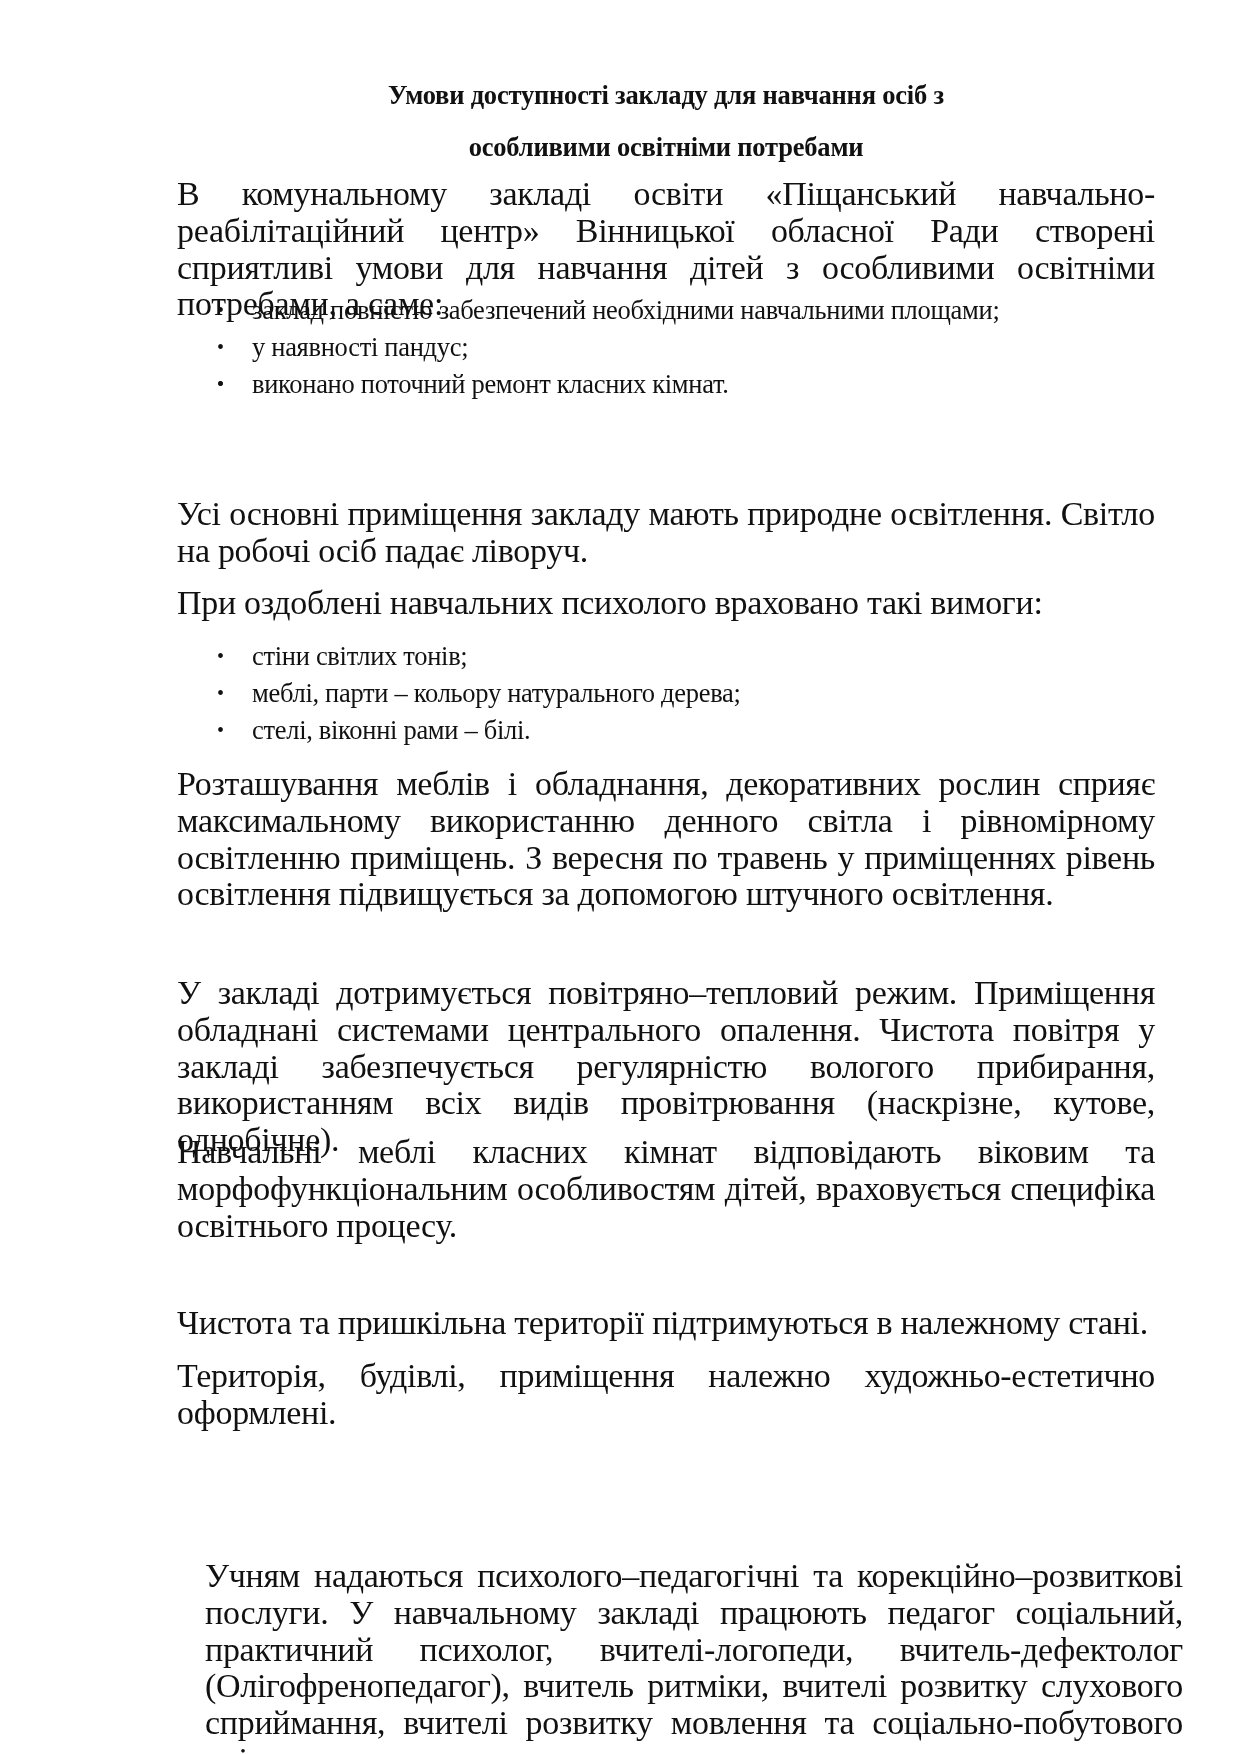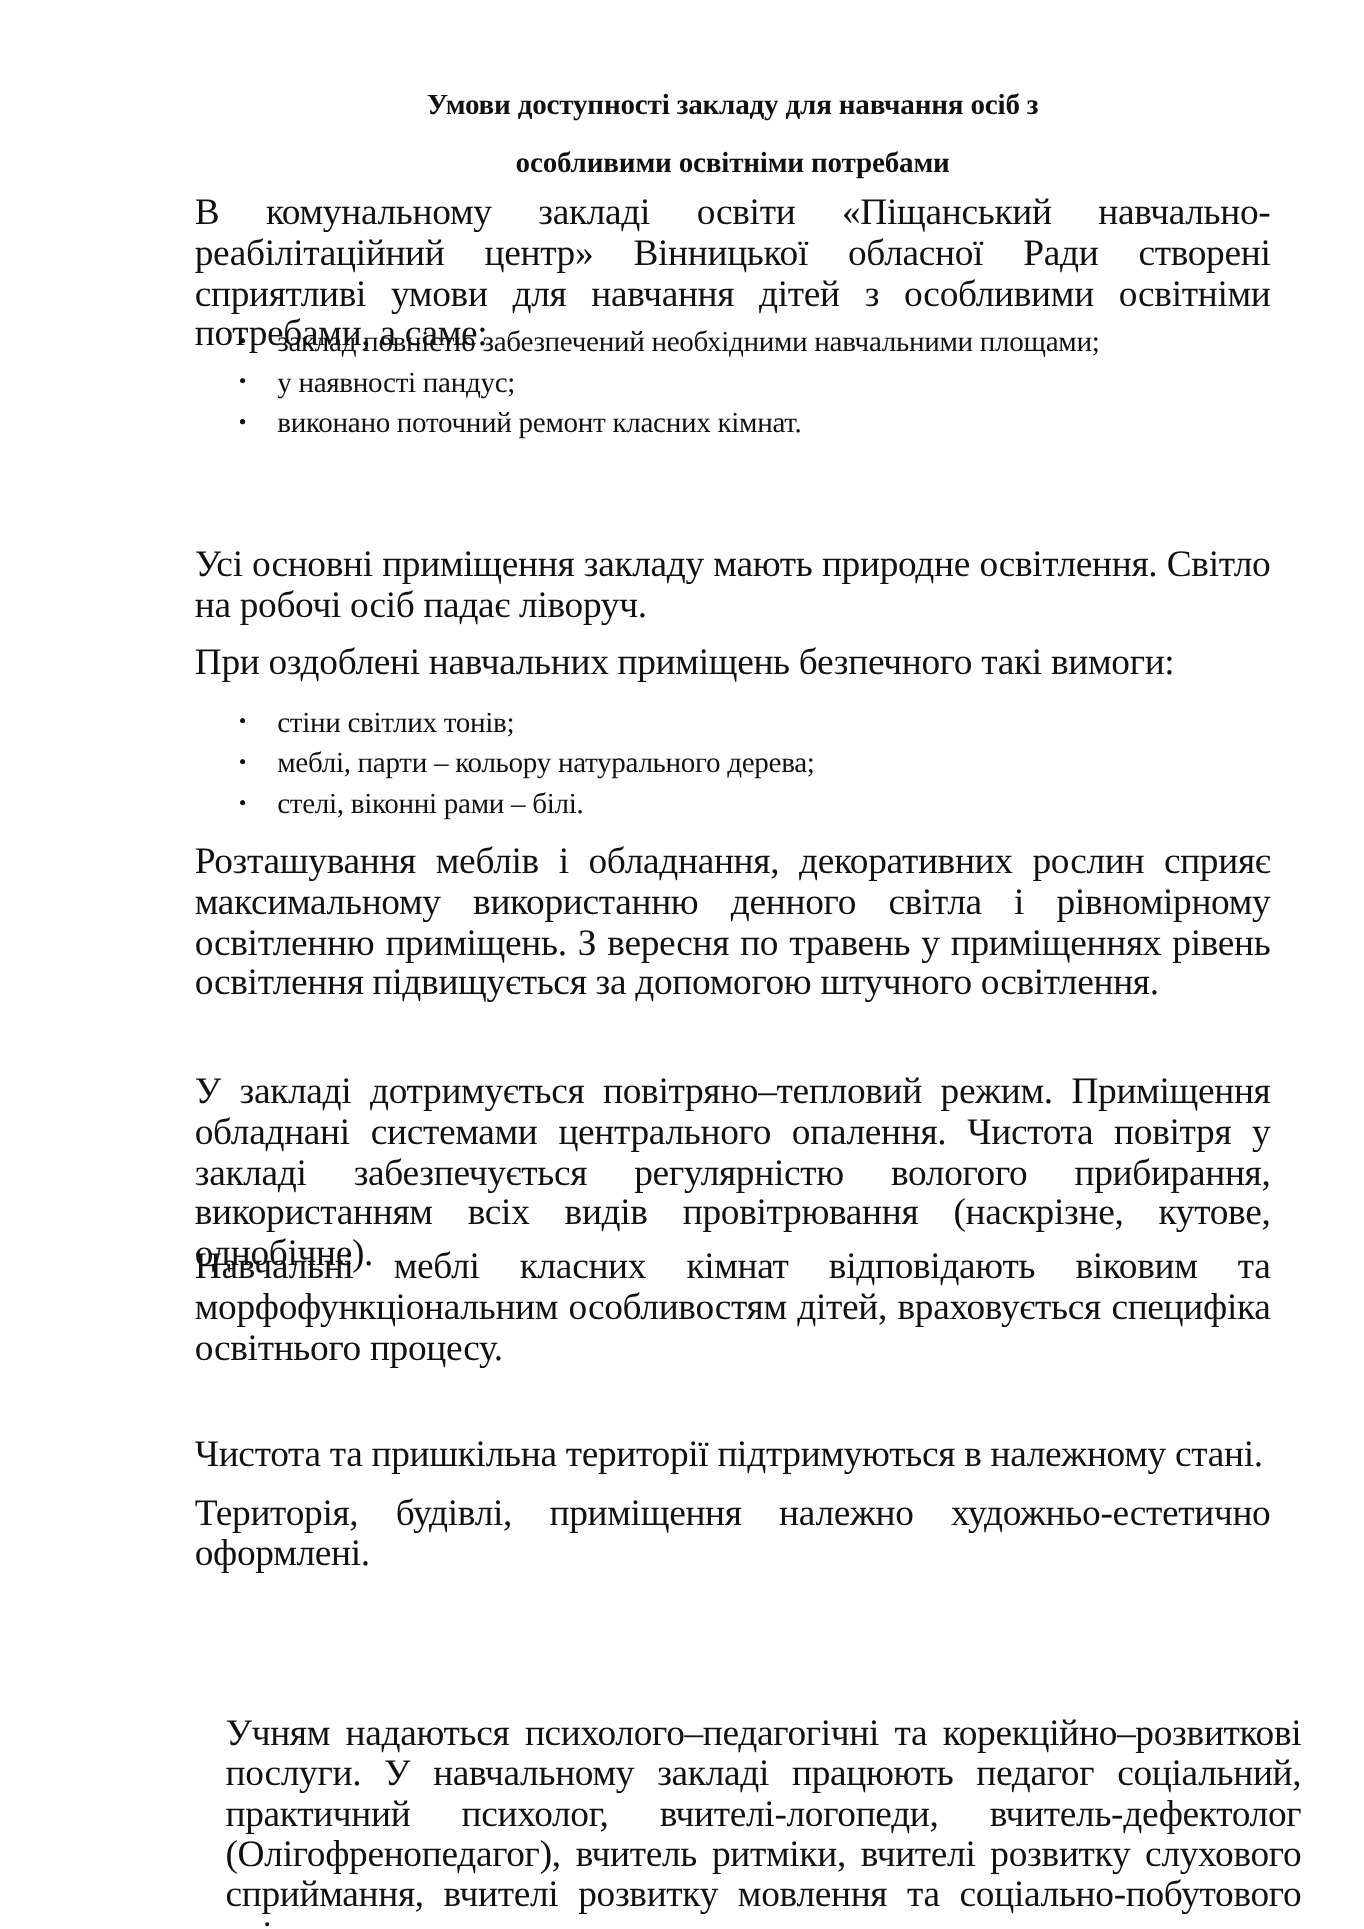--- a/index.html
+++ b/index.html
@@ -39,21 +39,21 @@
       <span class="bullet">•</span>
     </li>
     <li class="li">
       <span class="bullet">•</span>
       <span>виконано поточний ремонт класних кімнат.</span>
     </li>
   </ul>
 
   <div class="p last-left" style="top:496px;">Усі основні приміщення закладу мають природне освітлення. Світло на робочі осіб падає ліворуч.</div>
 
-  <div class="p last-left" style="top:585px;">При оздоблені навчальних приміщень безпечного такі вимоги:</div>
+  <div class="p last-left" style="top:585px;">При оздоблені навчальних психолого враховано такі вимоги:</div>
 
   <ul class="list" style="top:638px;">
     <li class="li">
       <span class="bullet">•</span>
       <span>стіни світлих тонів;</span>
     </li>
     <li class="li">
       <span class="bullet">•</span>
       <span>меблі, парти – кольору натурального дерева;</span>
     </li>

